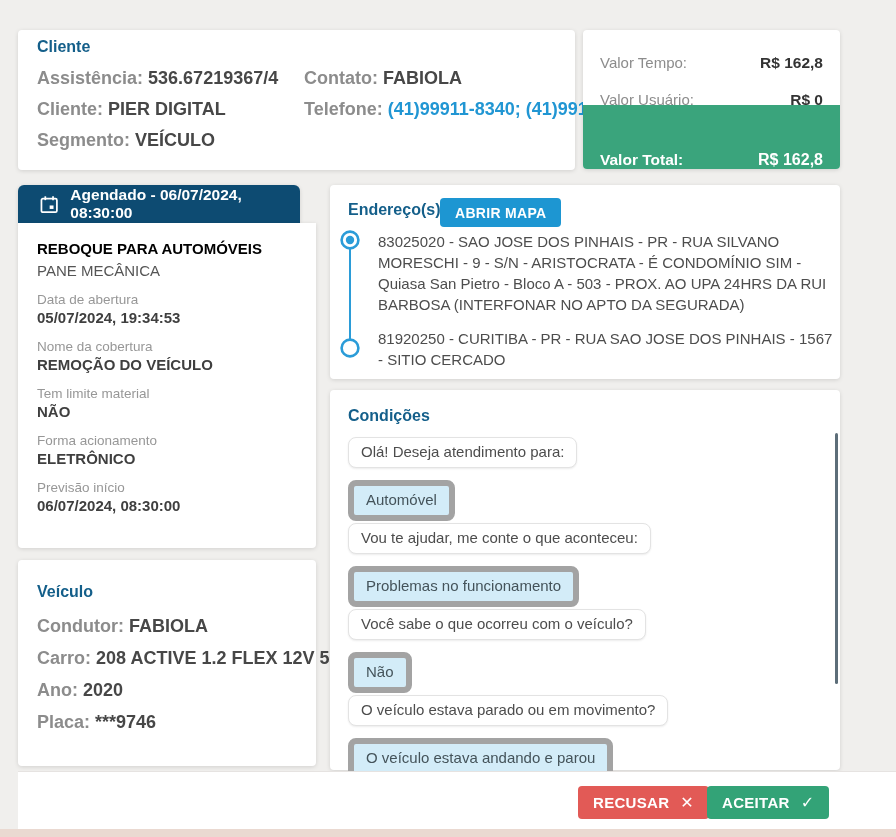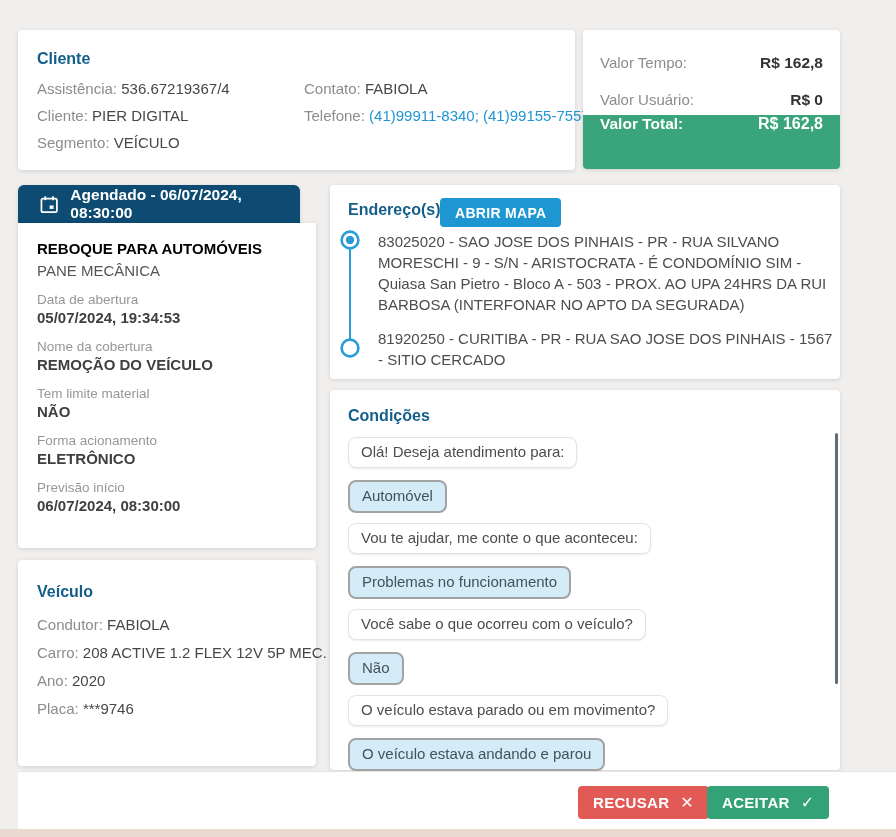--- a/index.html
+++ b/index.html
@@ -3,36 +3,36 @@
 <meta charset="utf-8">
 <style>
   * { margin:0; padding:0; box-sizing:border-box; }
   html,body { background:#f0efed; }
   body { font-family:"Liberation Sans","DejaVu Sans",sans-serif; color:#4d4d4d; }
   .viewport { position:relative; width:896px; height:837px; background:#f0efed; overflow:hidden; }
 
   .card { position:absolute; background:#fff; border-radius:4px; box-shadow:0 1px 4px rgba(0,0,0,.13); }
 
   
-  .card-cliente { left:18px; top:30px; width:557px; height:140px; padding:20px 19px; }
+  .card-cliente { left:18px; top:30px; width:557px; height:140px; padding:8px 19px; }
   .section-title { color:#145f8a; font-weight:bold; font-size:16px; }
   .card-cliente .section-title { margin-bottom:12px; }
   .cliente-grid { display:grid; grid-template-columns:248px 1fr; column-gap:19px; }
-  .field-line { font-size:15px; margin-bottom:10px; white-space:nowrap; }
+  .field-line { font-size:18px; margin-bottom:10px; white-space:nowrap;font-weight:bold; }
   .lbl { color:#8c8c8c; }
   .val { color:#474747; }
   .link-val { color:#2196d3; }
 
   
   .card-valor { left:583px; top:30px; width:257px; height:139px; border-radius:4px; overflow:hidden; padding-top:14px; }
   .valor-row { display:flex; justify-content:space-between; align-items:center; padding:0 17px; height:37px; }
   .valor-row .lbl { font-size:15px; }
   .valor-row .val { font-weight:bold; font-size:15.5px; color:#333; }
-  .valor-total { position:absolute; left:0; right:0; bottom:0; height:54px; background:#3aa47c; color:#fff;
-                 display:flex; justify-content:space-between; align-items:flex-start; padding:0 17px; }
+  .valor-total { position:absolute; left:0; right:0; bottom:0; height:64px; background:#3aa47c; color:#fff;
+                 display:flex; justify-content:space-between; align-items:flex-end; padding:0 17px; }
   .valor-total .t-lbl { font-weight:bold; font-size:15.5px; }
   .valor-total .t-val { font-weight:bold; font-size:16px; }
 
   
   .servico-header { position:absolute; left:18px; top:185px; width:282px; height:38px; background:#0d4b72;
                     border-radius:6px 6px 0 0; display:flex; align-items:center; gap:12px; padding:0 0 0 22px;
                     box-shadow:0 1px 4px rgba(0,0,0,.13); }
   .servico-header .hdr-text { color:#fff; font-weight:bold; font-size:15.5px; }
   .cal-icon { width:19px; height:19px; display:block; }
   .card-servico { left:18px; top:223px; width:298px; height:325px; border-radius:0 0 4px 4px; padding:17px 19px; }
@@ -61,21 +61,21 @@
   .addr-1 { top:46px; }
   .addr-2 { top:143px; }
 
   
   .card-condicoes { left:330px; top:390px; width:510px; height:380px; }
   .cond-title { position:absolute; left:18px; top:17px; color:#145f8a; font-weight:bold; font-size:16px; }
   .bubbles { position:absolute; left:18px; top:47px; right:24px; }
   .bubble-row { margin-bottom:13px; height:30px; }
   .bubble { display:inline-block; font-size:15px; line-height:18px; padding:5px 12px 6px; border-radius:8px; white-space:nowrap; }
   .bubble.question { background:#fff; border:1px solid #e3e3e3; color:#4d4d4d; box-shadow:0 1px 2px rgba(0,0,0,.08); }
-  .bubble.answer { background:#d3ecf8; border:2px solid #a3a3a3; color:#44535a; }
+  .bubble.answer { background:#d3ecf8; border:6px solid #a3a3a3; color:#44535a; }
   .scroll-thumb { position:absolute; left:505px; top:43px; width:3px; height:251px; background:#5d6e79; border-radius:2px; }
 
   
   .footer-bar { position:absolute; left:18px; top:771px; width:878px; height:58px; background:#fff; border-top:1px solid #e6e3e1; }
   .action-btn { position:absolute; top:786px; height:33px; display:inline-flex; align-items:center; gap:11px;
                 border:none; border-radius:4px; color:#fff; font-family:inherit; font-weight:bold; font-size:15px;
                 letter-spacing:.3px; padding:0 15px; cursor:pointer; }
   .btn-recusar { left:578px; background:#e25a56; }
   .btn-aceitar { left:707px; background:#33a377; }
   .btn-icon { font-size:16px; font-weight:bold; }

